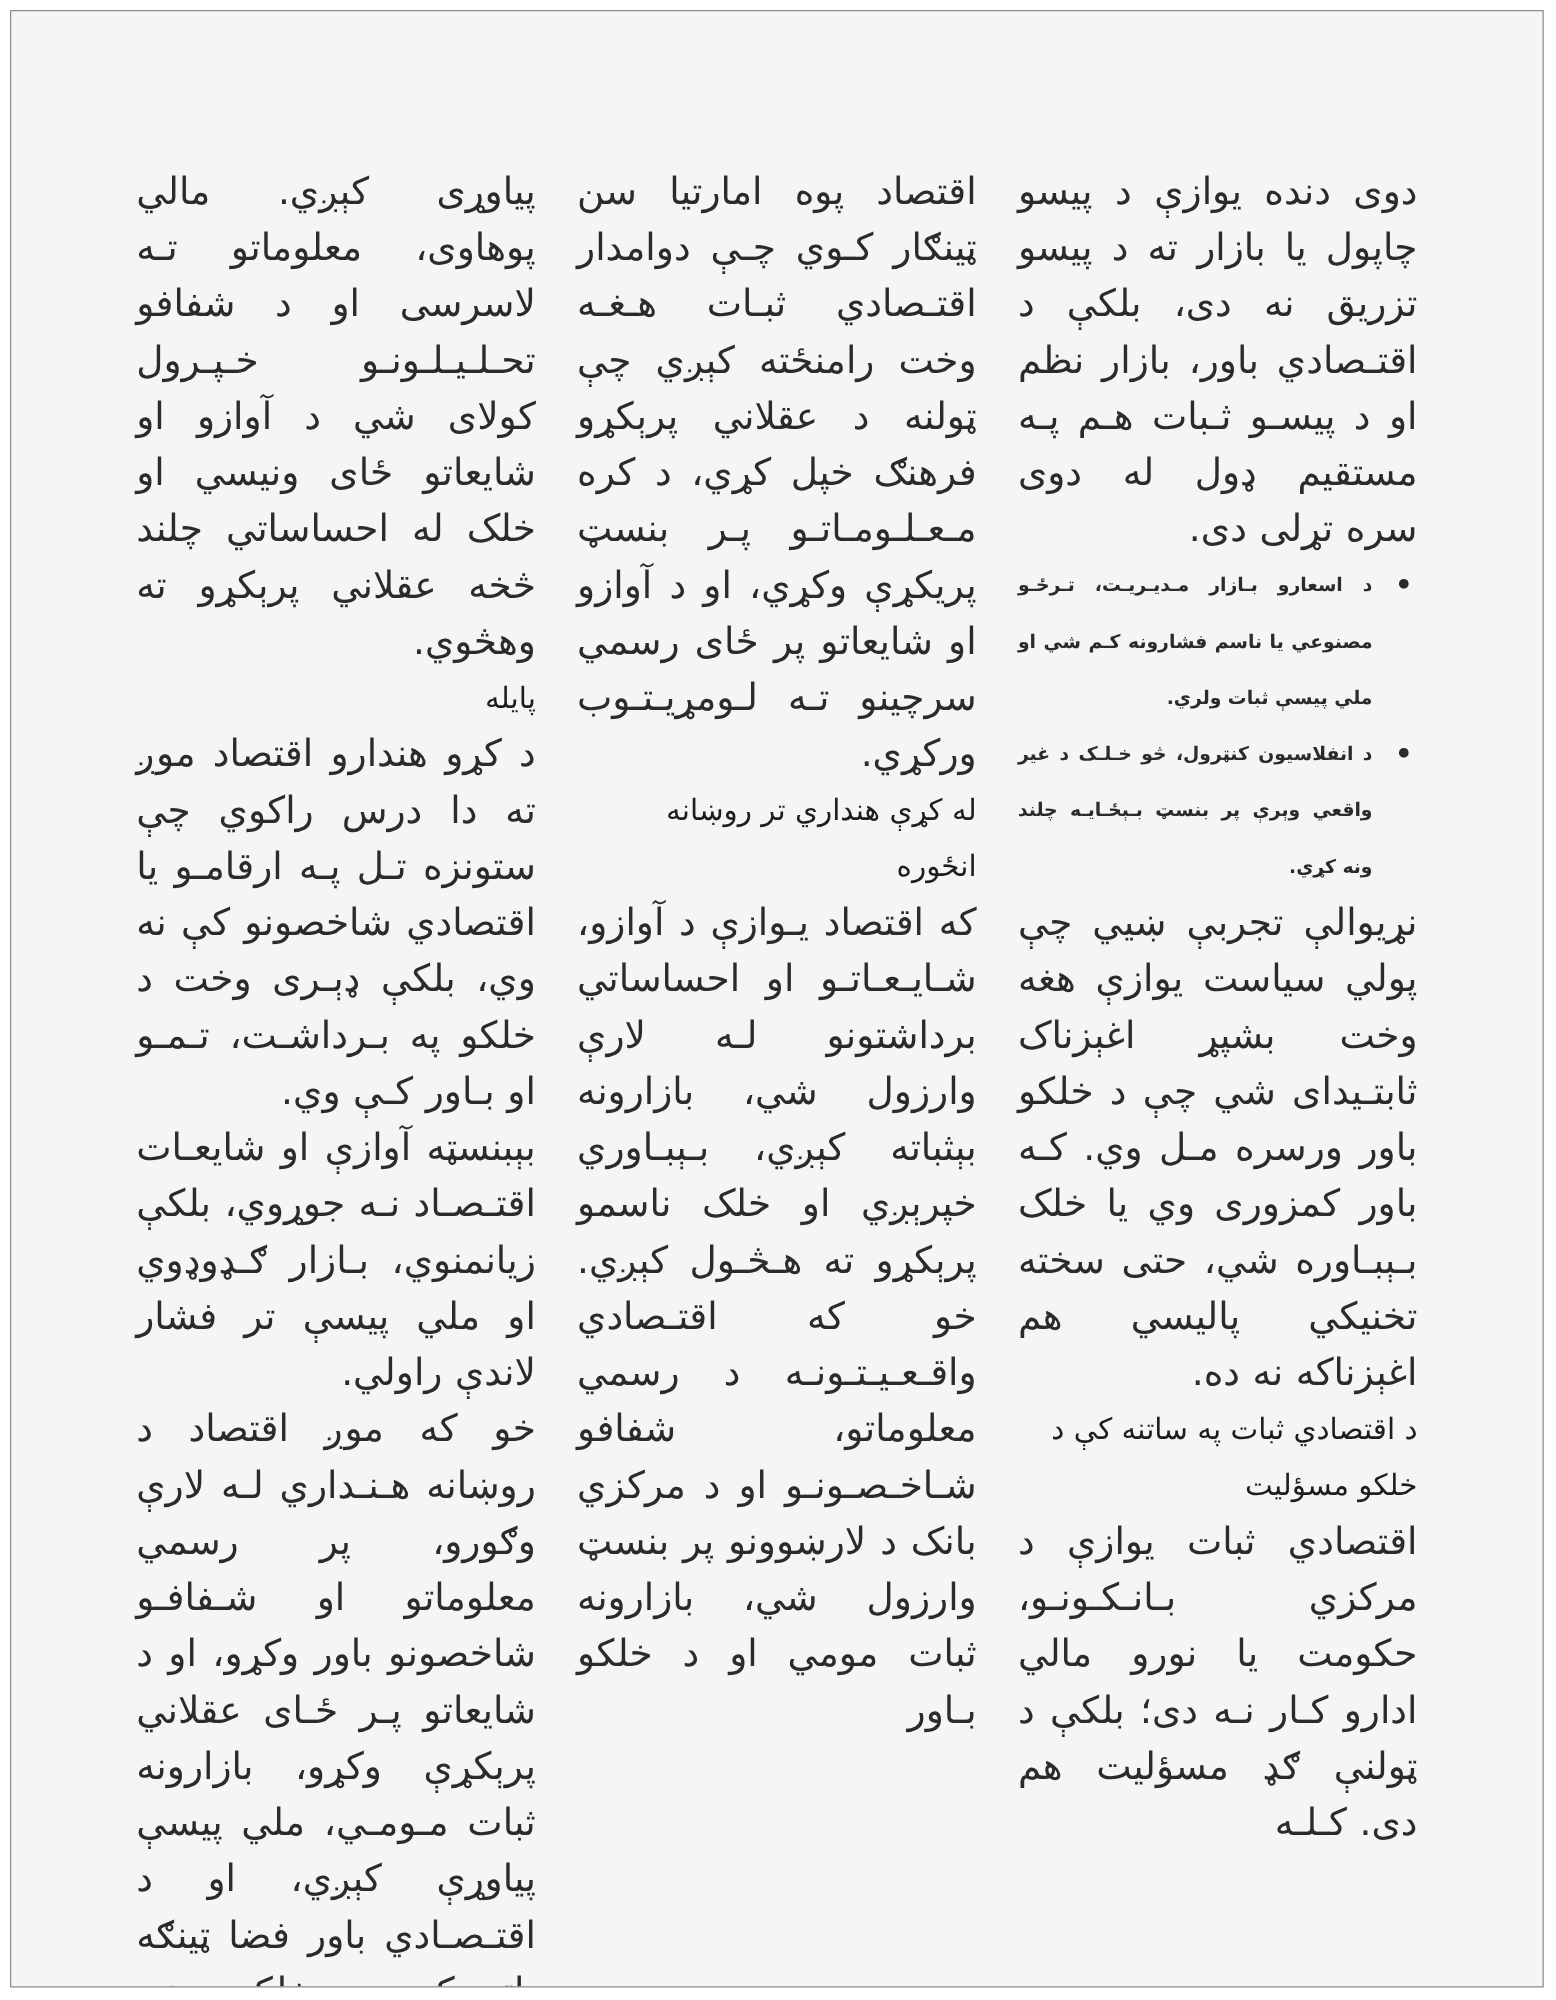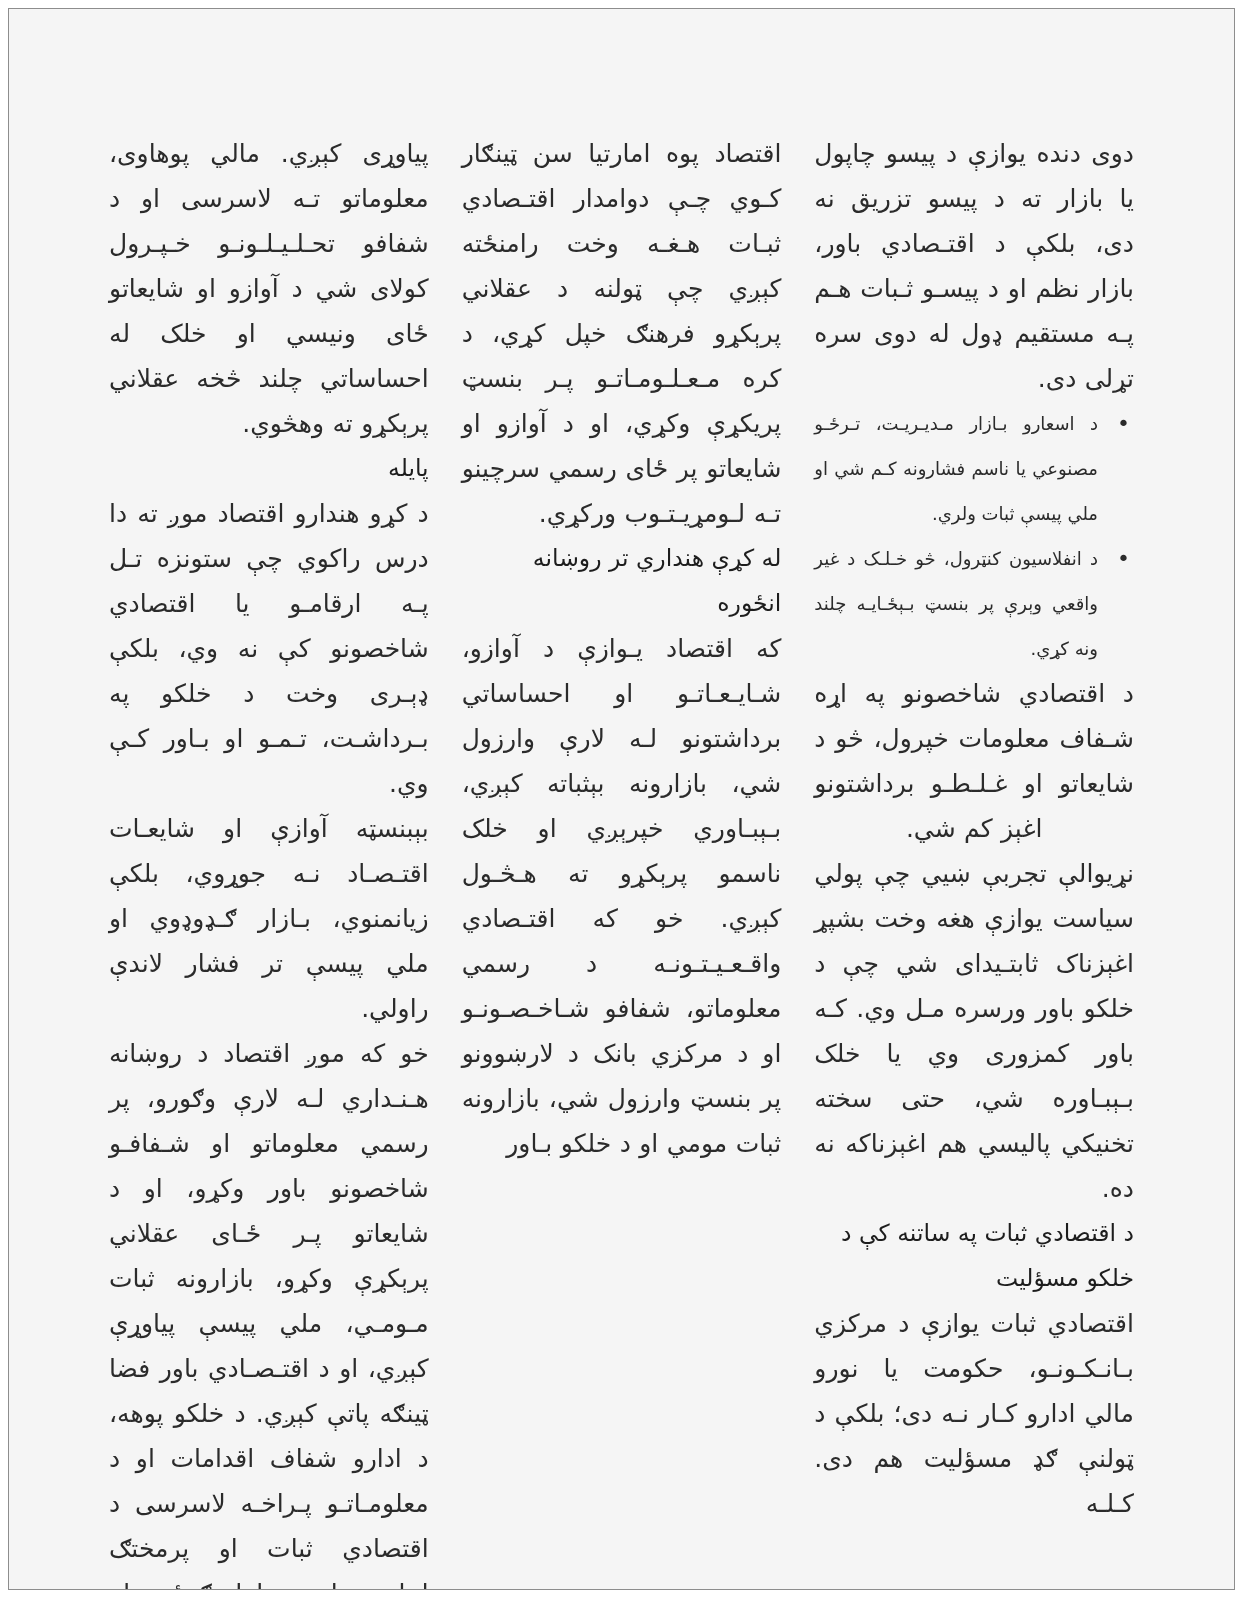--- a/index.html
+++ b/index.html
@@ -43,21 +43,21 @@
   .col {
     width: 330px;
     direction: rtl;
     text-align: justify;
     text-align-last: right;
     color: #2b2b2b;
   }
 
   .col p {
     margin: 0 0 0 0;
-    font-size: 25px;
+    font-size: 30px;
     line-height: 45px;
     text-align: justify;
     text-align-last: right;
     font-weight: 400;
     letter-spacing: 0;
     word-spacing: 0.5px;
   }
 
   .col p.lastcenter {
     text-align-last: center;
@@ -72,26 +72,27 @@
     color: #1d1d1d;
   }
 
   ul.bullets {
     list-style: none;
     margin: 0;
     padding: 0;
   }
   ul.bullets li {
     position: relative;
-    font-size: 18px;
+    font-size: 15px;
     line-height: 45px;
     text-align: justify;
     text-align-last: right;
     padding-right: 36px;
     margin: 0;
+    font-weight: bold;
   }
   ul.bullets li::before {
     content: "\2022";
     position: absolute;
     right: 4px;
     top: 0;
     font-size: 22px;
     line-height: 45px;
     color: #2b2b2b;
   }
@@ -101,21 +102,20 @@
 
 <div id="page">
   <div id="columns">
 
     <div class="col" id="col-right">
       <p>دوی دنده یوازې د پیسو چاپول یا بازار ته د پیسو تزریق نه دی، بلکې د اقتـصادي باور، بازار نظم او د پیسـو ثـبات هـم پـه مستقیم ډول له دوی سره تړلی دی.</p>
       <ul class="bullets">
         <li>د اسعارو بـازار مـدیـریـت، تـرځـو مصنوعي یا ناسم فشارونه کـم شي او ملي پیسې ثبات ولري.</li>
         <li>د انفلاسیون کنټرول، څو خـلـک د غیر واقعي وېرې پر بنسټ بـېځـایـه چلند ونه کړي.</li>
       </ul>
-      <p class="lastcenter">د اقتصادي شاخصونو په اړه شـفاف معلومات خپرول، څو د شایعاتو او غـلـطـو برداشتونو اغېز کم شي.</p>
       <p>نړیوالې تجربې ښیي چې پولي سیاست یوازې هغه وخت بشپړ اغېزناک ثابتـیدای شي چې د خلکو باور ورسره مـل وي. کـه باور کمزوری وي یا خلک بـېبـاوره شي، حتی سخته تخنیکي پالیسي هم اغېزناکه نه ده.</p>
       <h2>د اقتصادي ثبات په ساتنه کې د خلکو مسؤلیت</h2>
       <p>اقتصادي ثبات یوازې د مرکزي بـانـکـونـو، حکومت یا نورو مالي ادارو کـار نـه دی؛ بلکې د ټولنې ګډ مسؤلیت هم دی. کـلـه</p>
     </div>
 
     <div class="col" id="col-middle">
       <p>اقتصاد پوه امارتیا سن ټینګار کـوي چـې دوامدار اقتـصادي ثبـات هـغـه وخت رامنځته کېږي چې ټولنه د عقلاني پرېکړو فرهنګ خپل کړي، د کره مـعـلـومـاتـو پـر بنسټ پریکړې وکړي، او د آوازو او شایعاتو پر ځای رسمي سرچینو تـه لـومړیـتـوب ورکړي.</p>
       <h2>له کړې هنداري تر روښانه انځوره</h2>
       <p>که اقتصاد یـوازې د آوازو، شـایـعـاتـو او احساساتي برداشتونو لـه لارې وارزول شي، بازارونه بېثباته کېږي، بـېبـاوري خپرېږي او خلک ناسمو پرېکړو ته هـڅـول کېږي. خو که اقتـصادي واقـعـیـتـونـه د رسمي معلوماتو، شفافو شـاخـصـونـو او د مرکزي بانک د لارښوونو پر بنسټ وارزول شي، بازارونه ثبات مومي او د خلکو بـاور</p>
     </div>

